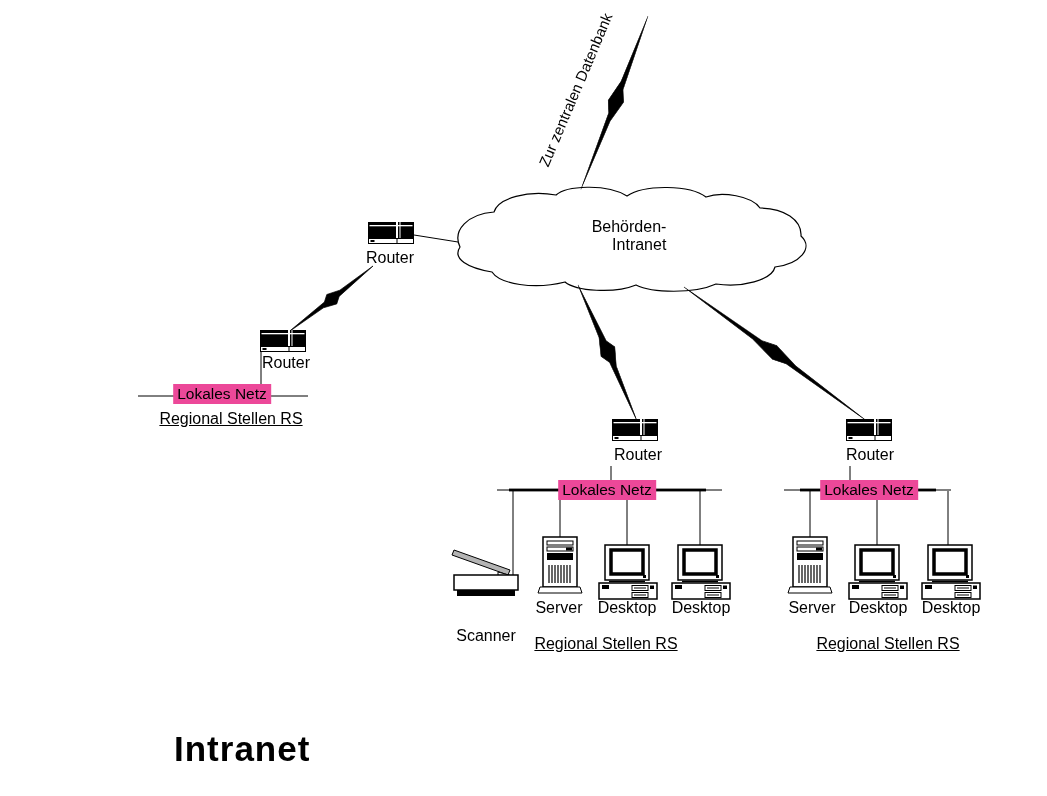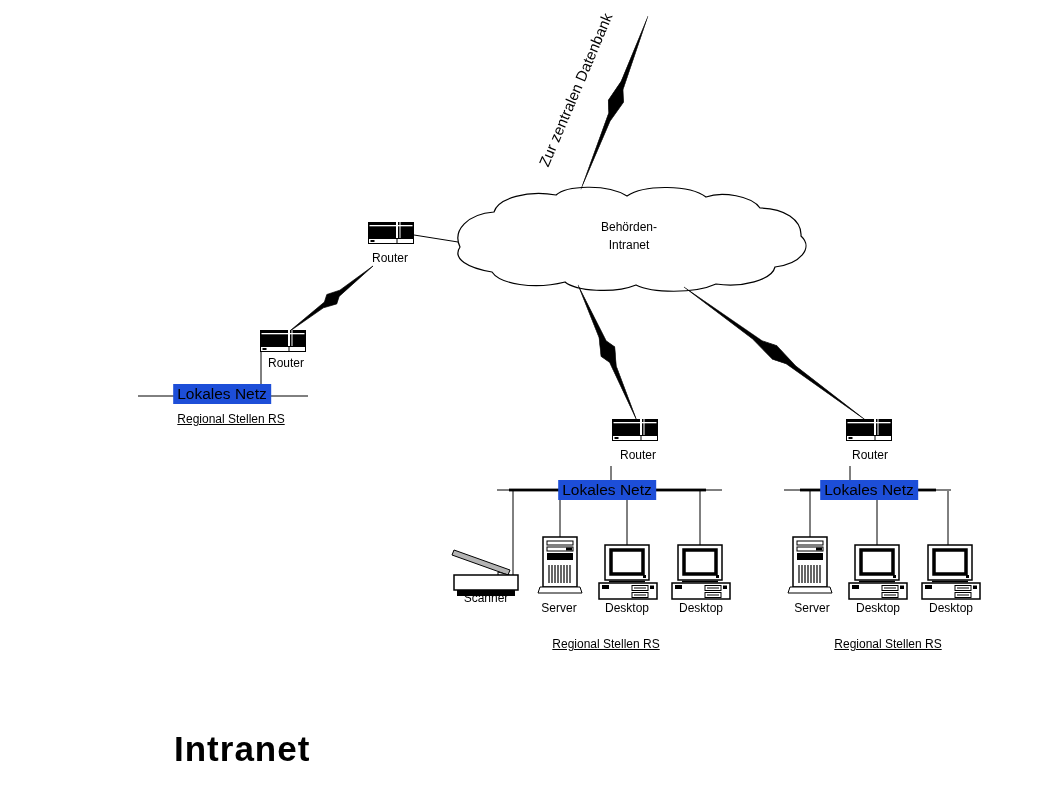--- a/index.html
+++ b/index.html
@@ -1,26 +1,26 @@
 <!DOCTYPE html>
 <html><head>
 <meta charset="utf-8">
 <style>
   html,body{margin:0;padding:0;background:#fff;}
   .canvas{
     position:relative;width:1047px;height:796px;background:#ffffff;
     font-family:"Liberation Sans","DejaVu Sans",sans-serif;color:#000;overflow:hidden;
   }
   .canvas svg{position:absolute;left:0;top:0;}
-  .lbl{position:absolute;font-size:12px;line-height:18px;white-space:nowrap;color:#000;}
+  .lbl{position:absolute;font-size:16px;line-height:18px;white-space:nowrap;color:#000;}
   .ctr{transform:translateX(-50%);}
-  .lan{background:#1d4ed8;font-size:15.5px;padding:1px 4px;line-height:18px;}
+  .lan{background:#ec4899;font-size:15.5px;padding:1px 4px;line-height:18px;}
   .und{text-decoration:underline;text-align:center;}
   .cloud-text{position:absolute;left:629px;top:218px;transform:translateX(-50%);
-    text-align:center;font-size:12px;line-height:18px;}
+    text-align:right;font-size:16px;line-height:18px;}
   .wan-label{position:absolute;left:551px;top:152px;font-size:15px;
     transform-origin:0 100%;transform:rotate(-67deg);}
   .page-title{position:absolute;left:174px;top:729px;font-size:35px;font-weight:bold;letter-spacing:1px;}
 </style>
 </head>
 <body>
 
 <div class="canvas">
 
   <svg width="1047" height="796" viewBox="0 0 1047 796">
@@ -141,21 +141,21 @@
   <div class="lbl ctr" style="left:870px;top:446px;">Router</div>
 
   <div class="lbl ctr lan" style="left:222px;top:384px;">Lokales Netz</div>
   <div class="lbl ctr lan" style="left:607px;top:480px;">Lokales Netz</div>
   <div class="lbl ctr lan" style="left:869px;top:480px;">Lokales Netz</div>
 
   <div class="lbl ctr und" style="left:231px;top:410px;">Regional Stellen RS</div>
   <div class="lbl ctr und" style="left:606px;top:635px;">Regional Stellen RS</div>
   <div class="lbl ctr und" style="left:888px;top:635px;">Regional Stellen RS</div>
 
-  <div class="lbl ctr" style="left:486px;top:589px;">Scanner</div>
+  <div class="lbl ctr" style="left:486px;top:627px;">Scanner</div>
   <div class="lbl ctr" style="left:559px;top:599px;">Server</div>
   <div class="lbl ctr" style="left:627px;top:599px;">Desktop</div>
   <div class="lbl ctr" style="left:701px;top:599px;">Desktop</div>
 
   <div class="lbl ctr" style="left:812px;top:599px;">Server</div>
   <div class="lbl ctr" style="left:878px;top:599px;">Desktop</div>
   <div class="lbl ctr" style="left:951px;top:599px;">Desktop</div>
 
   <div class="page-title">Intranet</div>
 

